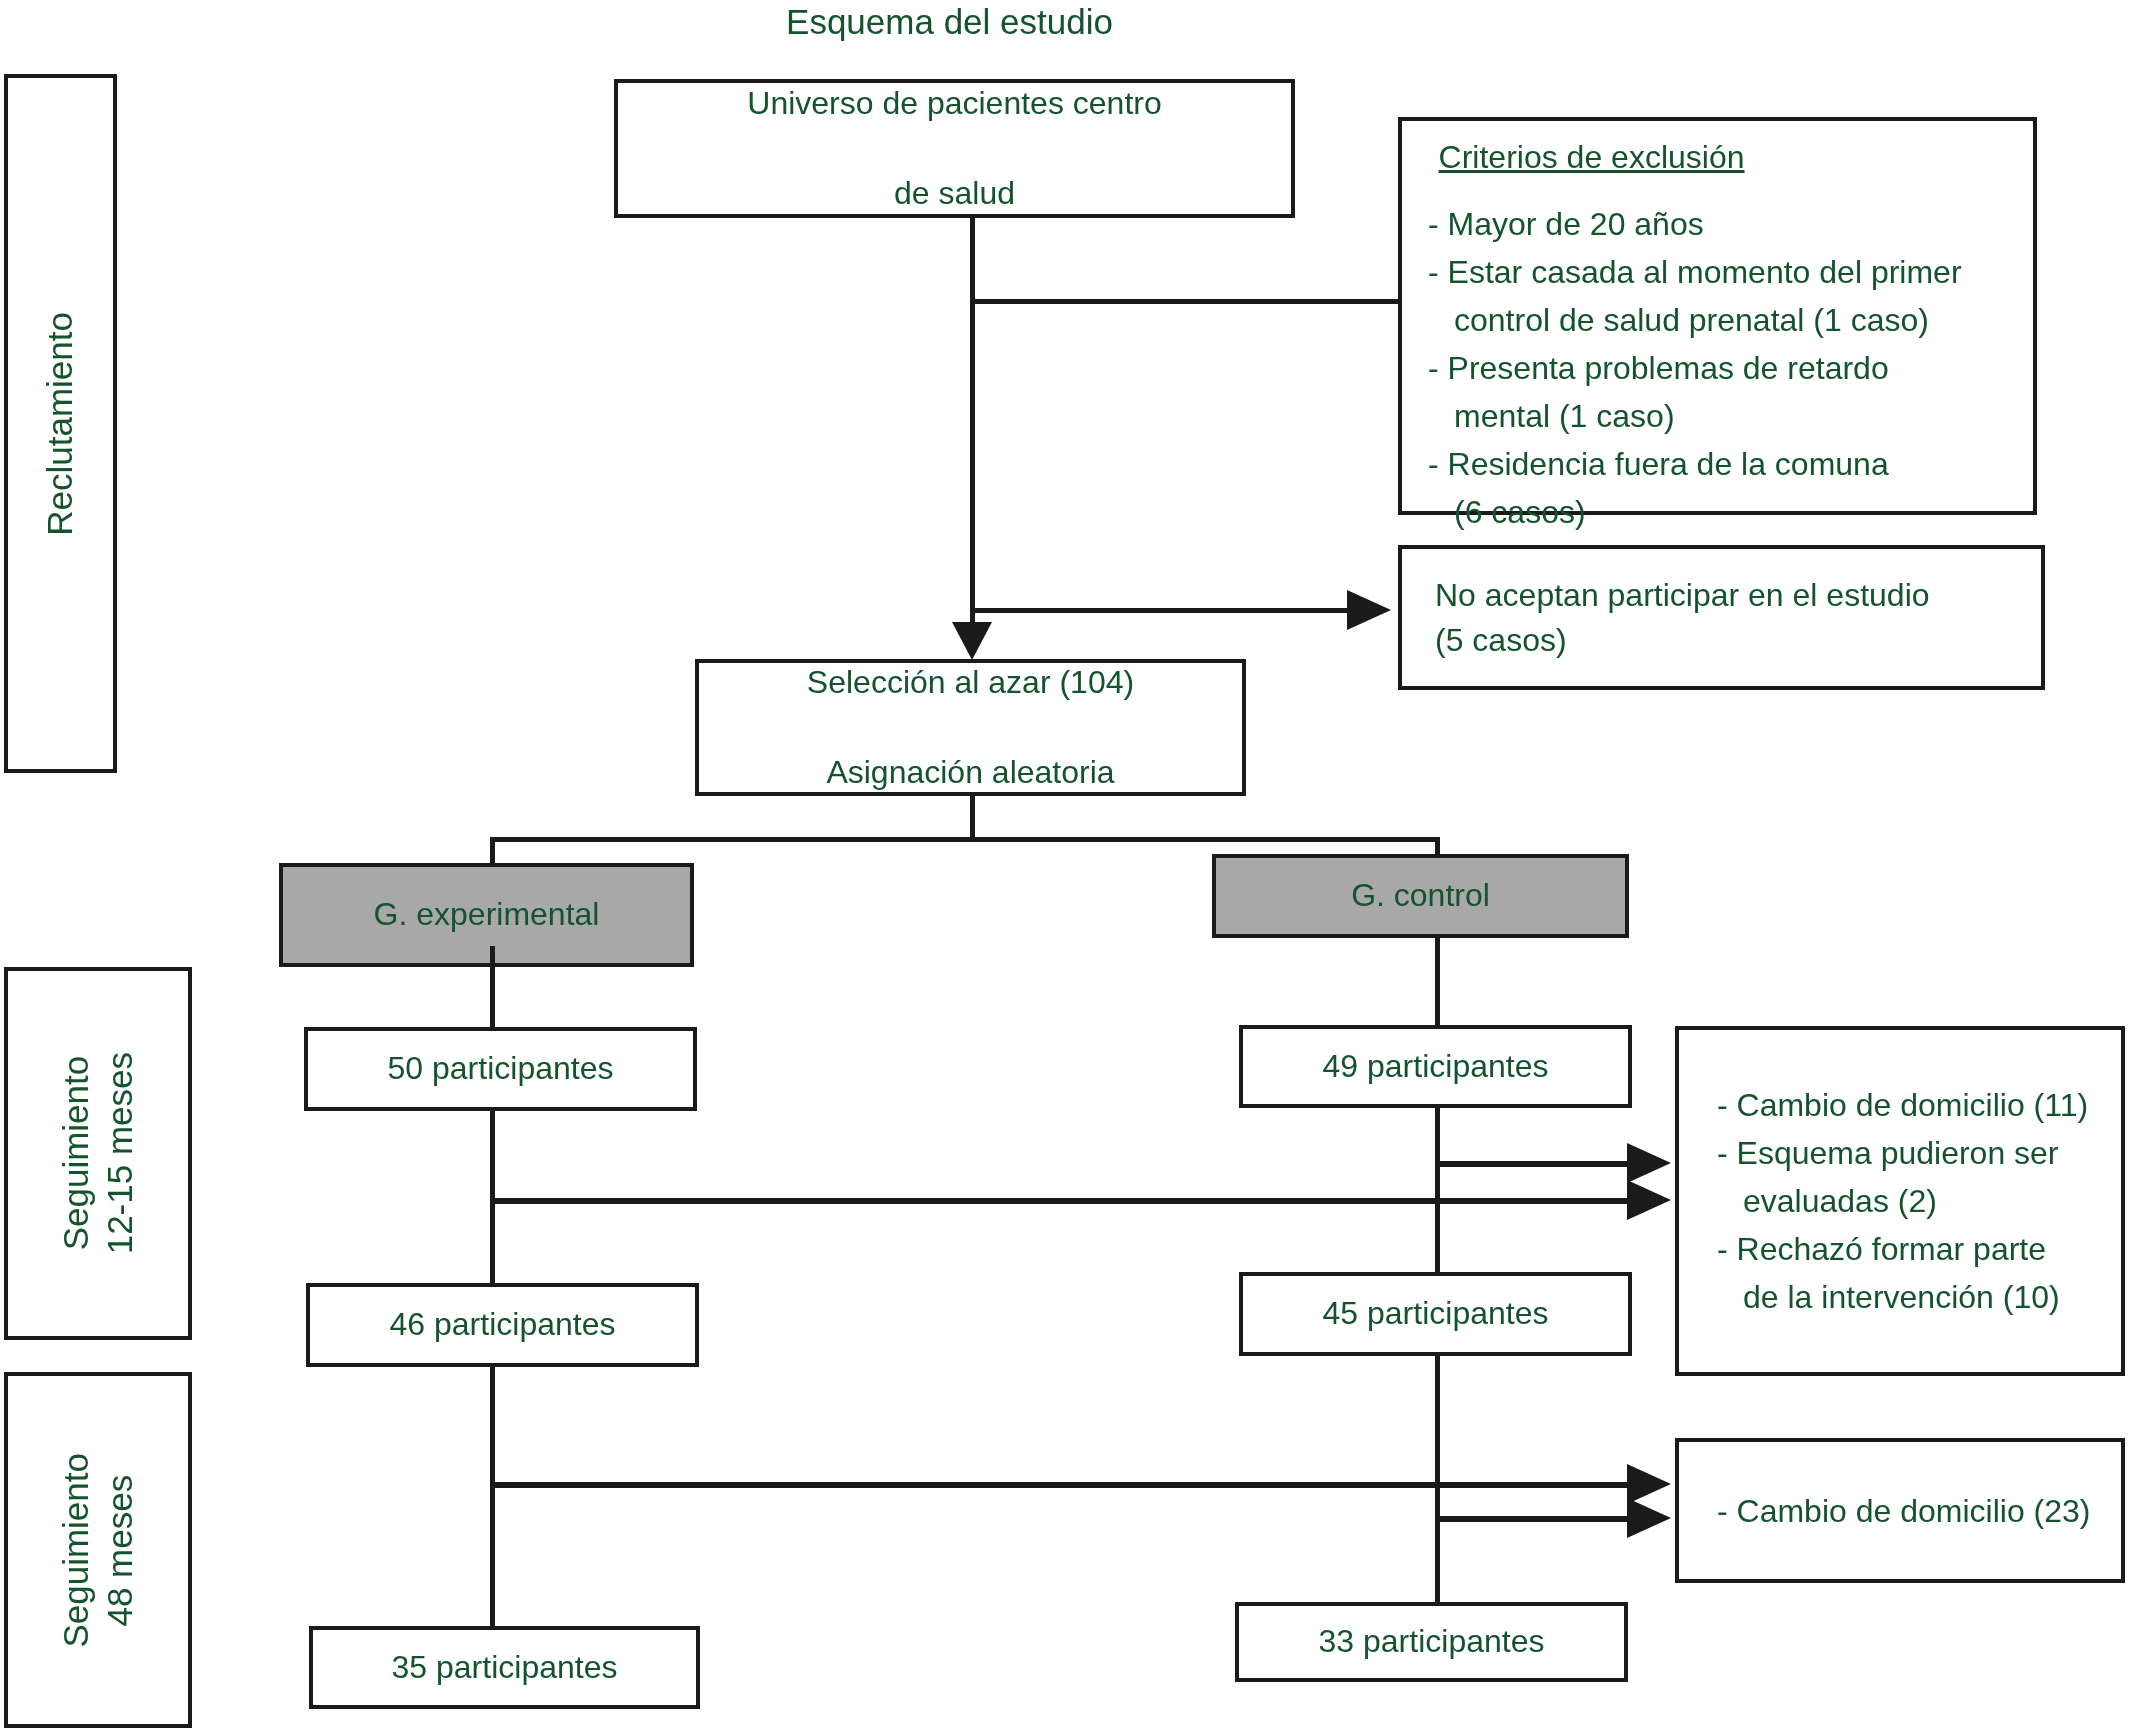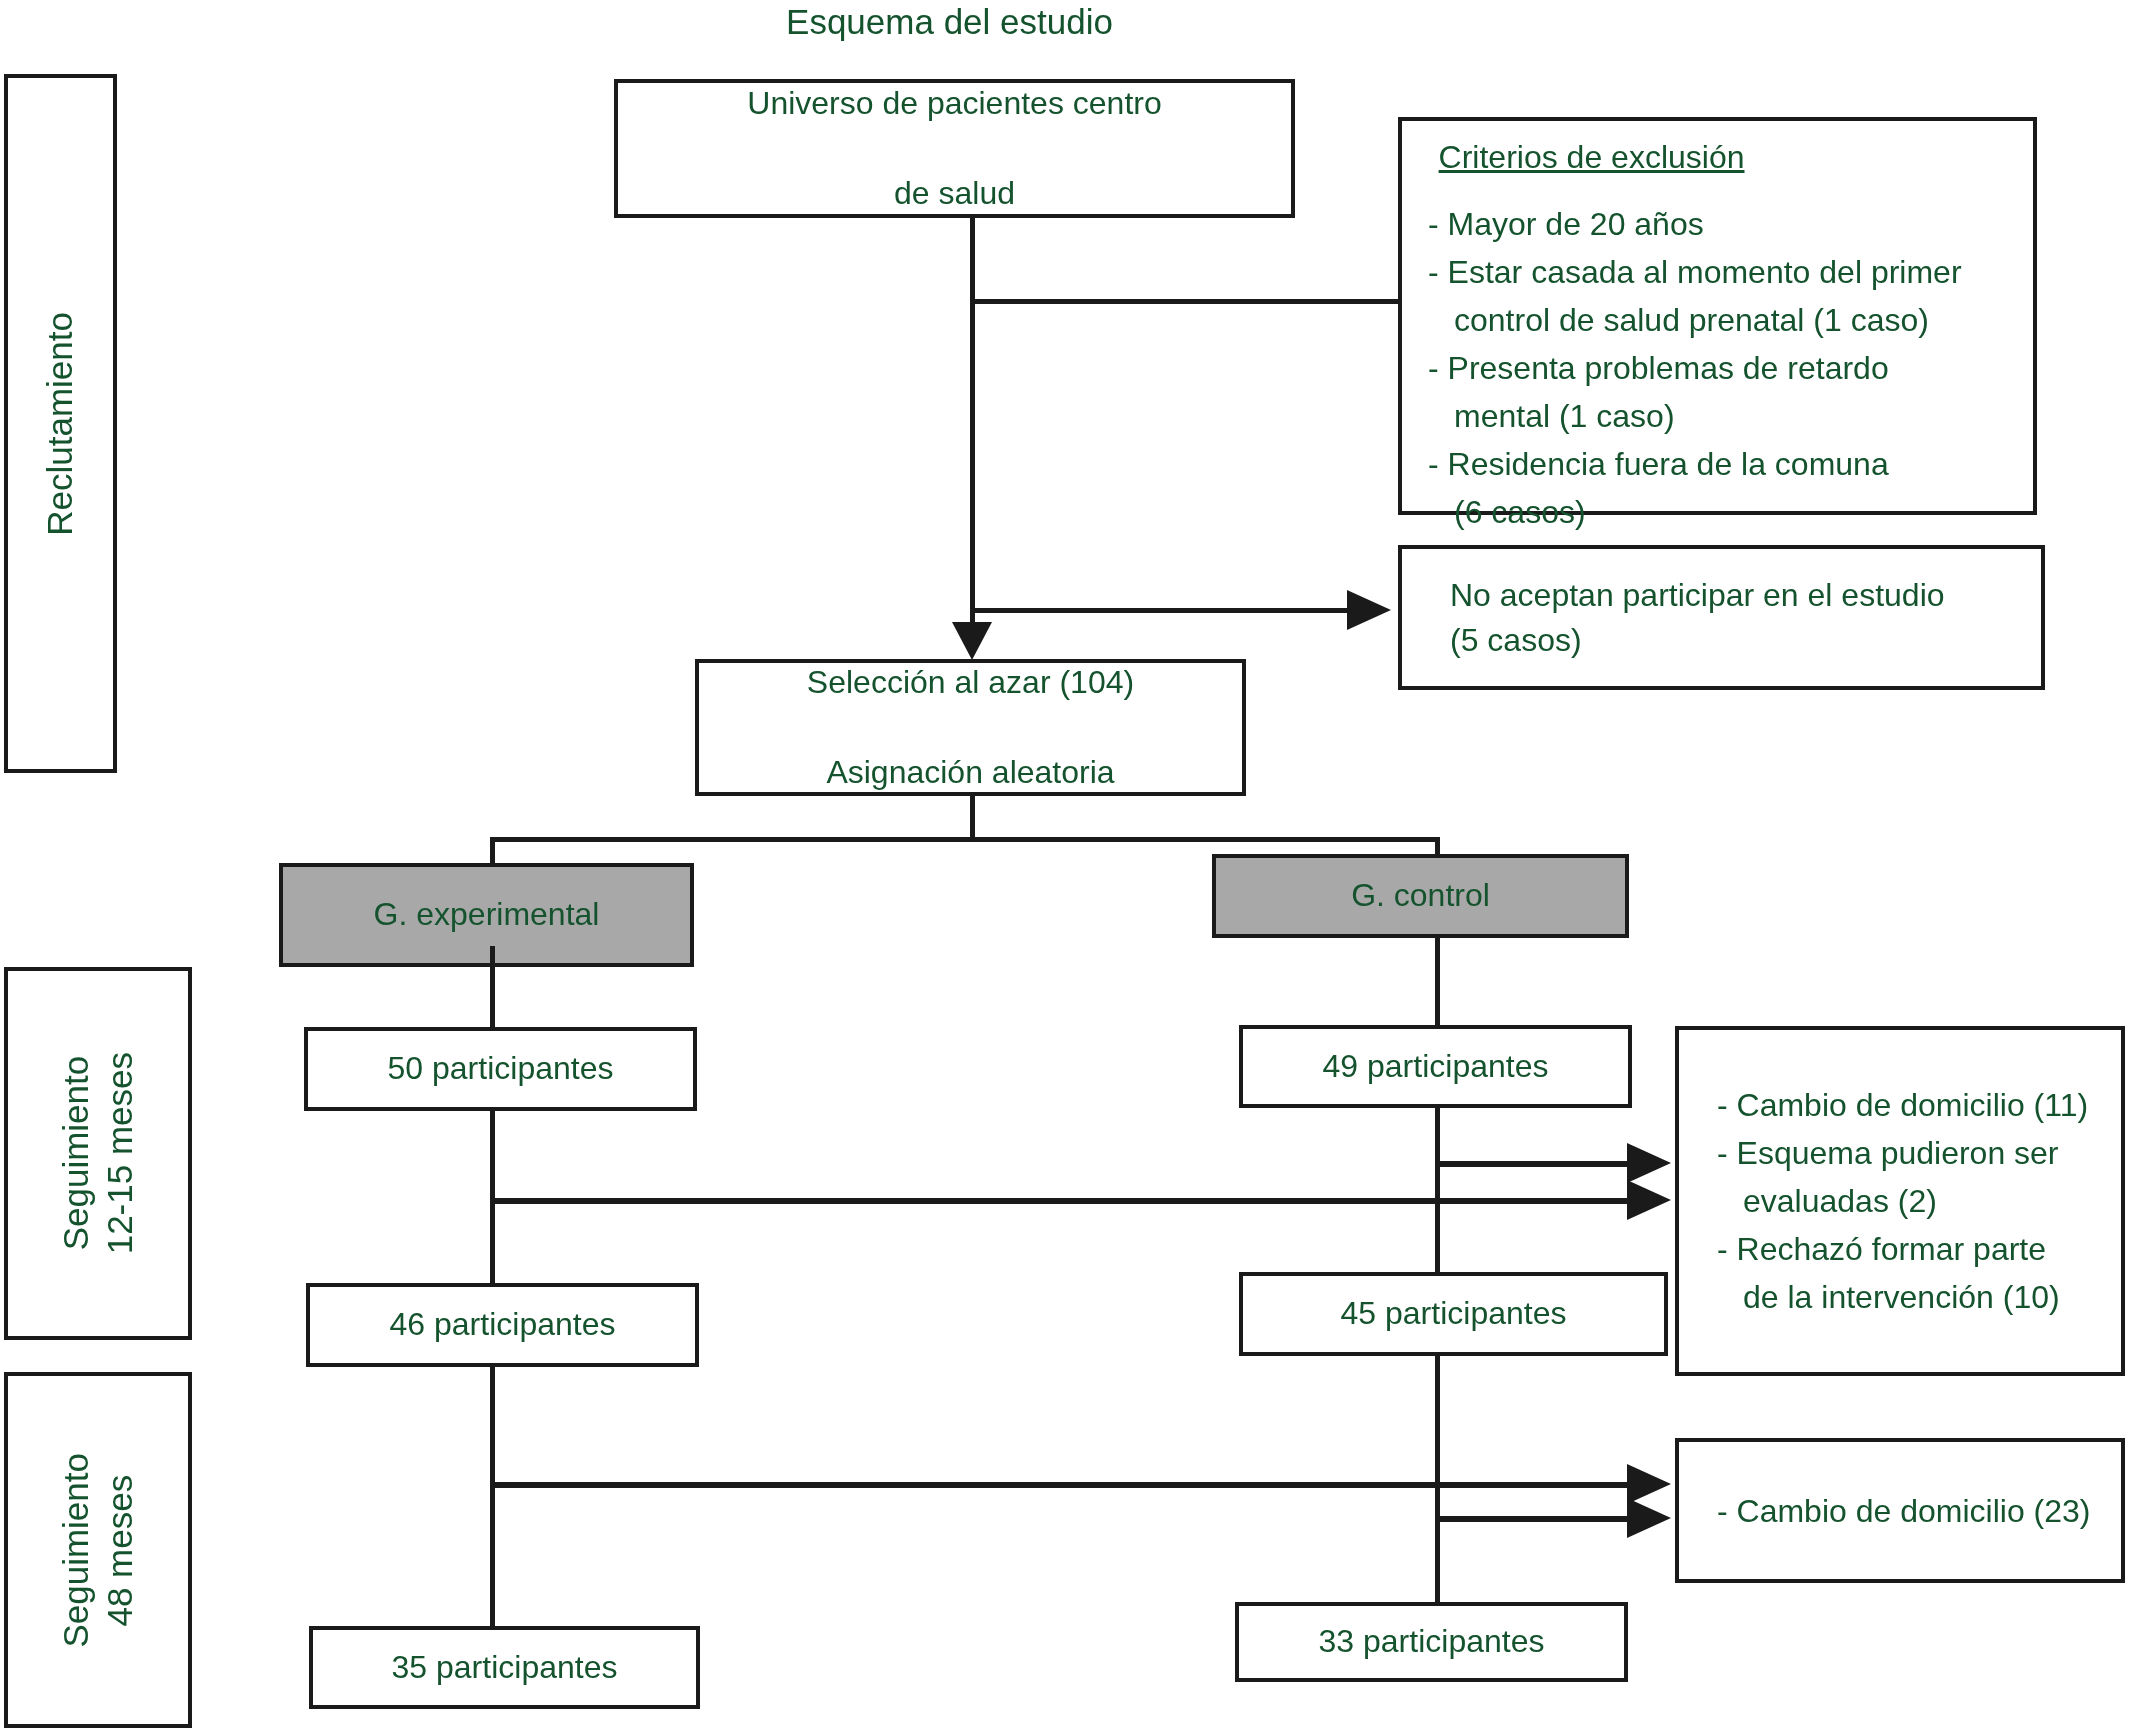--- a/index.html
+++ b/index.html
@@ -36,21 +36,21 @@
   .ah-down {
     position:absolute; width:0; height:0;
     border-left:20.4px solid transparent; border-right:20.4px solid transparent;
     border-top:38px solid #1a1a1a;
   }
   .exc-box { padding:12px 15px 0 26px; line-height:1.5; }
   .exc-title { text-decoration:underline; margin-left:10.6px; margin-bottom:19px; }
   .itm { padding-left:0; }
   .cont { padding-left:26px; }
   .drop-box { padding-left:38px; padding-right:6px; line-height:1.5;margin-top:8px; }
-  .na-box { padding-left:48px; line-height:1.4; }
+  .na-box { padding-left:33px; line-height:1.4; }
 </style>
 </head>
 <body>
 
 <div class="canvas">
 
   <div class="title">Esquema del estudio</div>
 
   <div class="side-box" style="left:3.8px; top:74px; width:113px; height:699px">
     <div class="vtext">
@@ -111,21 +111,21 @@
   <div class="box center" style="left:306px; top:1283px; width:393px; height:84px">
     <div>46 participantes</div>
   </div>
   <div class="box center" style="left:309px; top:1626px; width:391px; height:83px">
     <div>35 participantes</div>
   </div>
 
   <div class="box center" style="left:1239px; top:1025px; width:393px; height:83px">
     <div>49 participantes</div>
   </div>
-  <div class="box center" style="left:1239px; top:1272px; width:429px; height:84px">
+  <div class="box center" style="left:1239px; top:1272px; width:393px; height:84px">
     <div>45 participantes</div>
   </div>
   <div class="box center" style="left:1235px; top:1602px; width:393px; height:80px">
     <div>33 participantes</div>
   </div>
 
   <div class="box leftflex drop-box" style="left:1675px; top:1018px; width:450px; height:350px">
     <div class="itm">- Cambio de domicilio (11)</div>
     <div class="itm">- Esquema pudieron ser</div>
     <div class="cont">evaluadas (2)</div>

